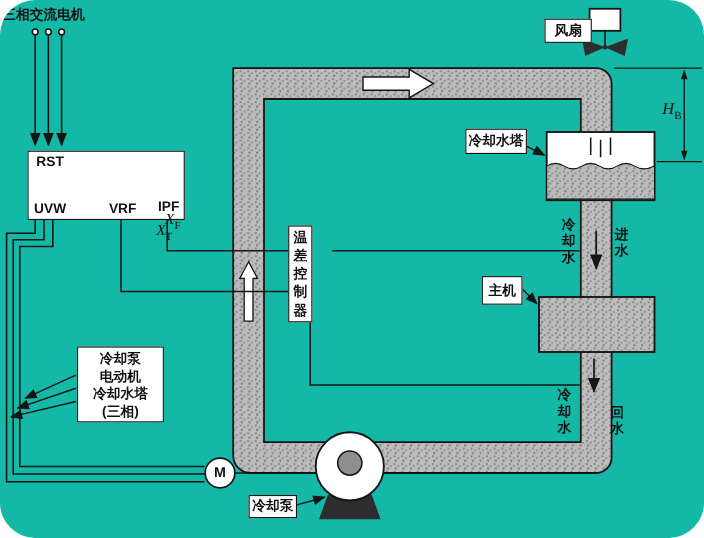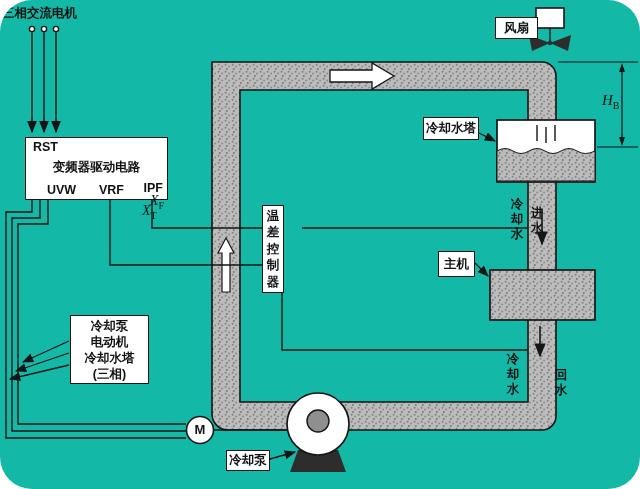--- a/index.html
+++ b/index.html
@@ -114,22 +114,21 @@
       <line x1="622" y1="66" x2="622" y2="143" stroke-width="1.2"></line>
       <polygon points="622,63 619,72 625,72" fill="#151515" stroke="none"></polygon>
       <polygon points="622,146 619,137 625,137" fill="#151515" stroke="none"></polygon>
     </g>
   </svg>
 
   <div class="lbl" style="left:2px;top:5px;">三相交流电机</div>
 
   <div class="inv" style="left:25px;top:137px;width:143px;height:63px;">
     <span class="t" style="left:7px;top:2px;">RST</span>
-    <span class="t" style="left:0;right:0;top:21px;text-align:center;">变频器驱动电路</span>
-    <span class="t" style="left:21px;bottom:2px;">UVW</span>
+    <span class="t" style="left:5px;bottom:2px;">UVW</span>
     <span class="t" style="left:73px;bottom:2px;">VRF</span>
     <span class="t" style="right:4px;bottom:4px;">IPF</span>
   </div>
 
   <span class="math" style="left:113px;top:203px;margin-left:29px;"><span>X</span><sub>T</sub></span>
   <span class="math" style="left:150px;top:193px;"><span>X</span><sub>F</sub></span>
 
   <div class="box" style="left:262px;top:205px;width:22px;height:88px;">
     <span class="vspan">温差控制器</span>
   </div>
@@ -157,17 +156,17 @@
 
   <div class="box" style="left:226px;top:450px;width:44px;height:21px;">
     <span>冷却泵</span>
   </div>
 
   <div class="lbl" style="left:192px;top:422px;width:16px;text-align:center;font-size:13px;">M</div>
 
   <span class="math" style="left:602px;top:92px;font-size:15px;"><span>H</span><sub>B</sub></span>
 
   <div class="vtext" style="left:509px;top:197px;">冷却水</div>
-  <div class="vtext" style="left:529px;top:206px;text-align:center;">进水</div>
+  <div class="vtext" style="left:557px;top:206px;text-align:center;">进水</div>
   <div class="vtext" style="left:505px;top:352px;">冷却水</div>
   <div class="vtext" style="left:553px;top:368px;">回水</div>
 
 </div>
 
 </body></html>

